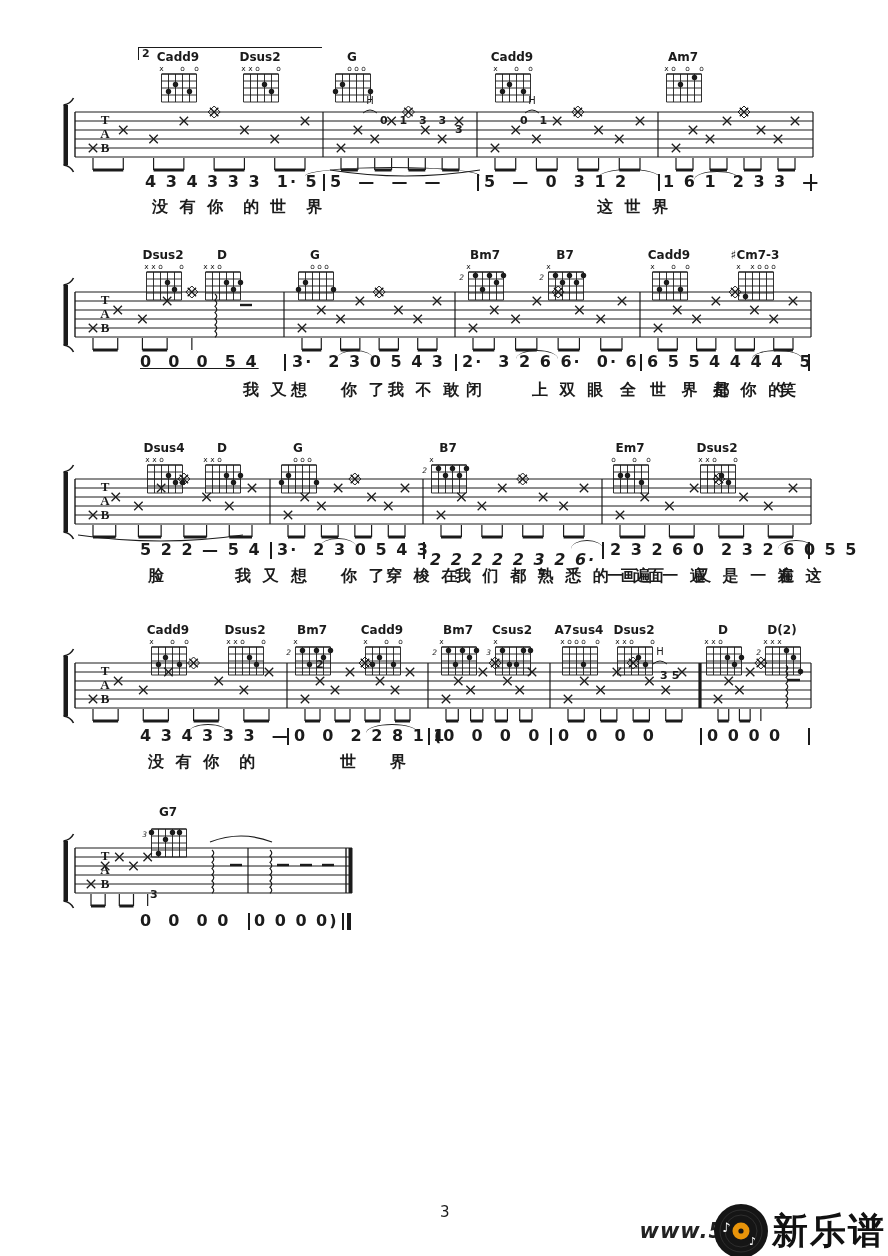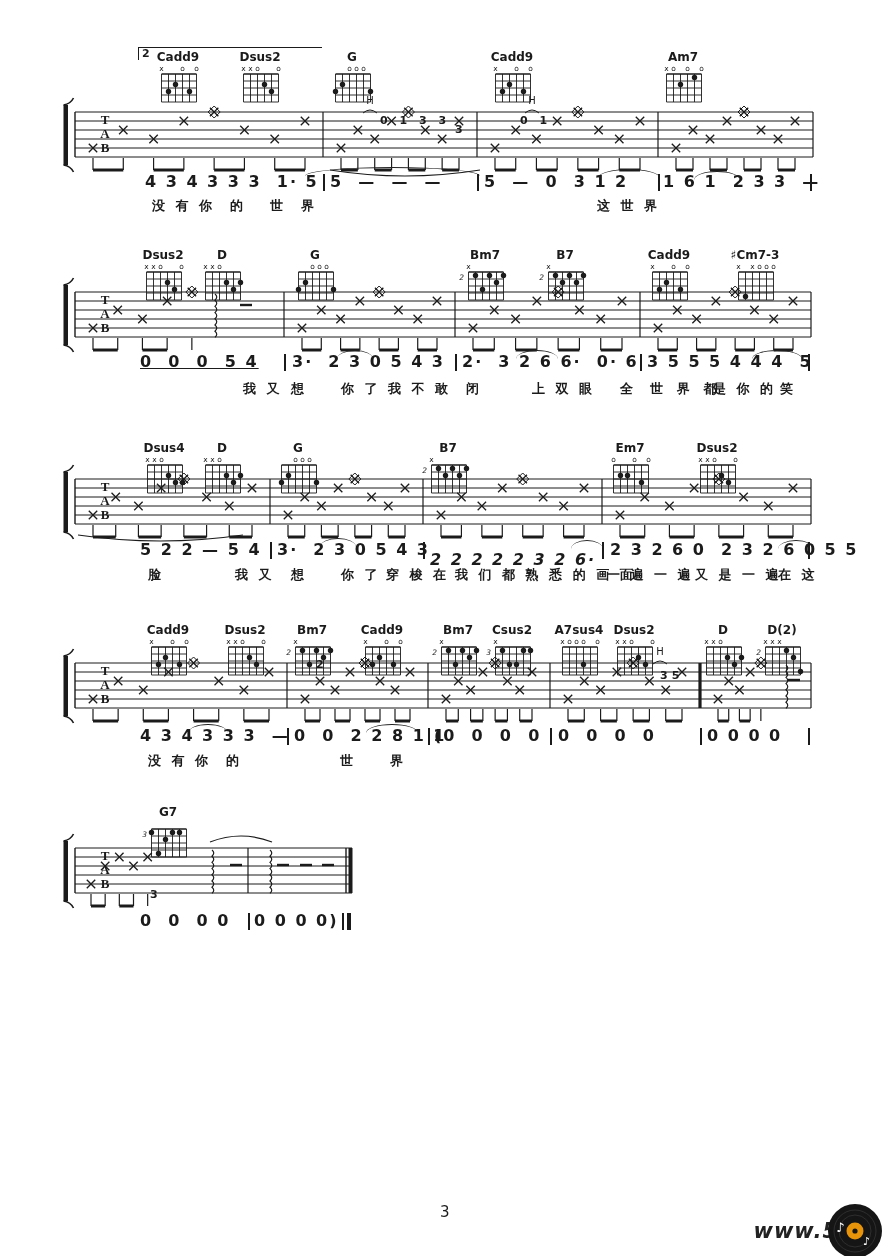--- a/index.html
+++ b/index.html
@@ -4,21 +4,21 @@
 <style>
   html,body{margin:0;padding:0;background:#fff;}
   #page{position:relative;width:888px;height:1256px;background:#fff;overflow:hidden;
         font-family:"DejaVu Sans","Liberation Sans",sans-serif;color:#1b1b1b;}
   #gfx{position:absolute;left:0;top:0;z-index:1;}
   .chord{position:absolute;width:56px;text-align:center;z-index:3;}
   .chord .cname{font-size:12px;font-weight:700;letter-spacing:0px;line-height:11px;white-space:nowrap;}
   .mel{position:absolute;font-size:16px;font-weight:700;letter-spacing:2px;white-space:pre;z-index:3;}
   .mbar{position:absolute;width:1.5px;height:17px;background:#1b1b1b;z-index:3;}
   .mbar.thick{width:3.5px;}
-  .lyr{position:absolute;font-size:13px;font-weight:600;letter-spacing:3px;white-space:pre;z-index:3;}
+  .lyr{position:absolute;font-size:16px;font-weight:600;letter-spacing:3px;white-space:pre;z-index:3;}
   .arc{position:absolute;border-top:1.4px solid #222;border-radius:50%/100% 100% 0 0;height:8px;z-index:3;}
   #pagenum{position:absolute;font-size:15px;z-index:3;}
   #wm{position:absolute;right:2px;bottom:-6px;display:flex;align-items:center;z-index:4;}
   #wm .url{font-style:italic;font-weight:700;font-size:21px;color:#222;margin-right:-14px;letter-spacing:1px;}
   #wm .brand{font-weight:900;font-size:36px;color:#111;letter-spacing:2px;line-height:40px;}
   svg text{font-family:"DejaVu Sans","Liberation Sans",sans-serif;}
 </style>
 </head>
 <body>
 
@@ -873,21 +873,21 @@
           <line x1="18.5" y1="11" x2="18.5" y2="39" stroke="#1b1b1b" stroke-width="0.9"></line>
           <line x1="25.5" y1="11" x2="25.5" y2="39" stroke="#1b1b1b" stroke-width="0.9"></line>
           <line x1="32.5" y1="11" x2="32.5" y2="39" stroke="#1b1b1b" stroke-width="0.9"></line>
           <line x1="39.5" y1="11" x2="39.5" y2="39" stroke="#1b1b1b" stroke-width="0.9"></line>
           <line x1="46.5" y1="11" x2="46.5" y2="39" stroke="#1b1b1b" stroke-width="0.9"></line>
           <circle cx="18.5" cy="35.5" r="2.7" fill="#1b1b1b"></circle>
         </svg></div>
       <div class="mel" style="left: 140px; top: 352px; text-decoration: underline;">0  0  0  5 4</div>
       <div class="mel" style="left: 292px; top: 352px;">3·  2 3 0 5 4 3</div>
       <div class="mel" style="left: 462px; top: 352px;">2·  3 2 6 6·  0· 6</div>
-      <div class="mel" style="left: 647px; top: 352px;">3 5 5 5 4 4 4  5</div>
+      <div class="mel" style="left: 647px; top: 352px;">6 5 5 4 4 4 4  5</div>
       <div class="mbar" style="left: 284px; top: 354px;"></div>
       <div class="mbar" style="left: 455px; top: 354px;"></div>
       <div class="mbar" style="left: 640px; top: 354px;"></div>
       <div class="mbar" style="left: 808px; top: 354px;"></div>
       <div class="arc" style="left: 337px; top: 350px; width: 36px;"></div>
       <div class="arc" style="left: 516px; top: 350px; width: 42px;"></div>
       <div class="arc" style="left: 752px; top: 350px; width: 50px;"></div>
       <div class="lyr" style="left: 243px; top: 380px;">我 又</div>
       <div class="lyr" style="left: 291px; top: 380px;">想</div>
       <div class="lyr" style="left: 341px; top: 380px;">你 了</div>
@@ -1272,14 +1272,15 @@
     <span class="url">www.5</span>
     <svg width="62" height="62" viewBox="-31 -31 62 62">
       <circle r="27" fill="#151515"></circle>
       <circle r="21" fill="none" stroke="#2e2e2e" stroke-width="1"></circle>
       <circle r="16" fill="none" stroke="#2e2e2e" stroke-width="1"></circle>
       <circle r="8.5" fill="#e8940a"></circle>
       <circle r="2.6" fill="#151515"></circle>
       <text x="-19" y="1" font-size="13" fill="#fff">♪</text>
       <text x="8" y="14" font-size="11" fill="#fff">♪</text>
     </svg>
+    <span class="brand">新乐谱</span>
   </div>
 </div>
 
 </body></html>

